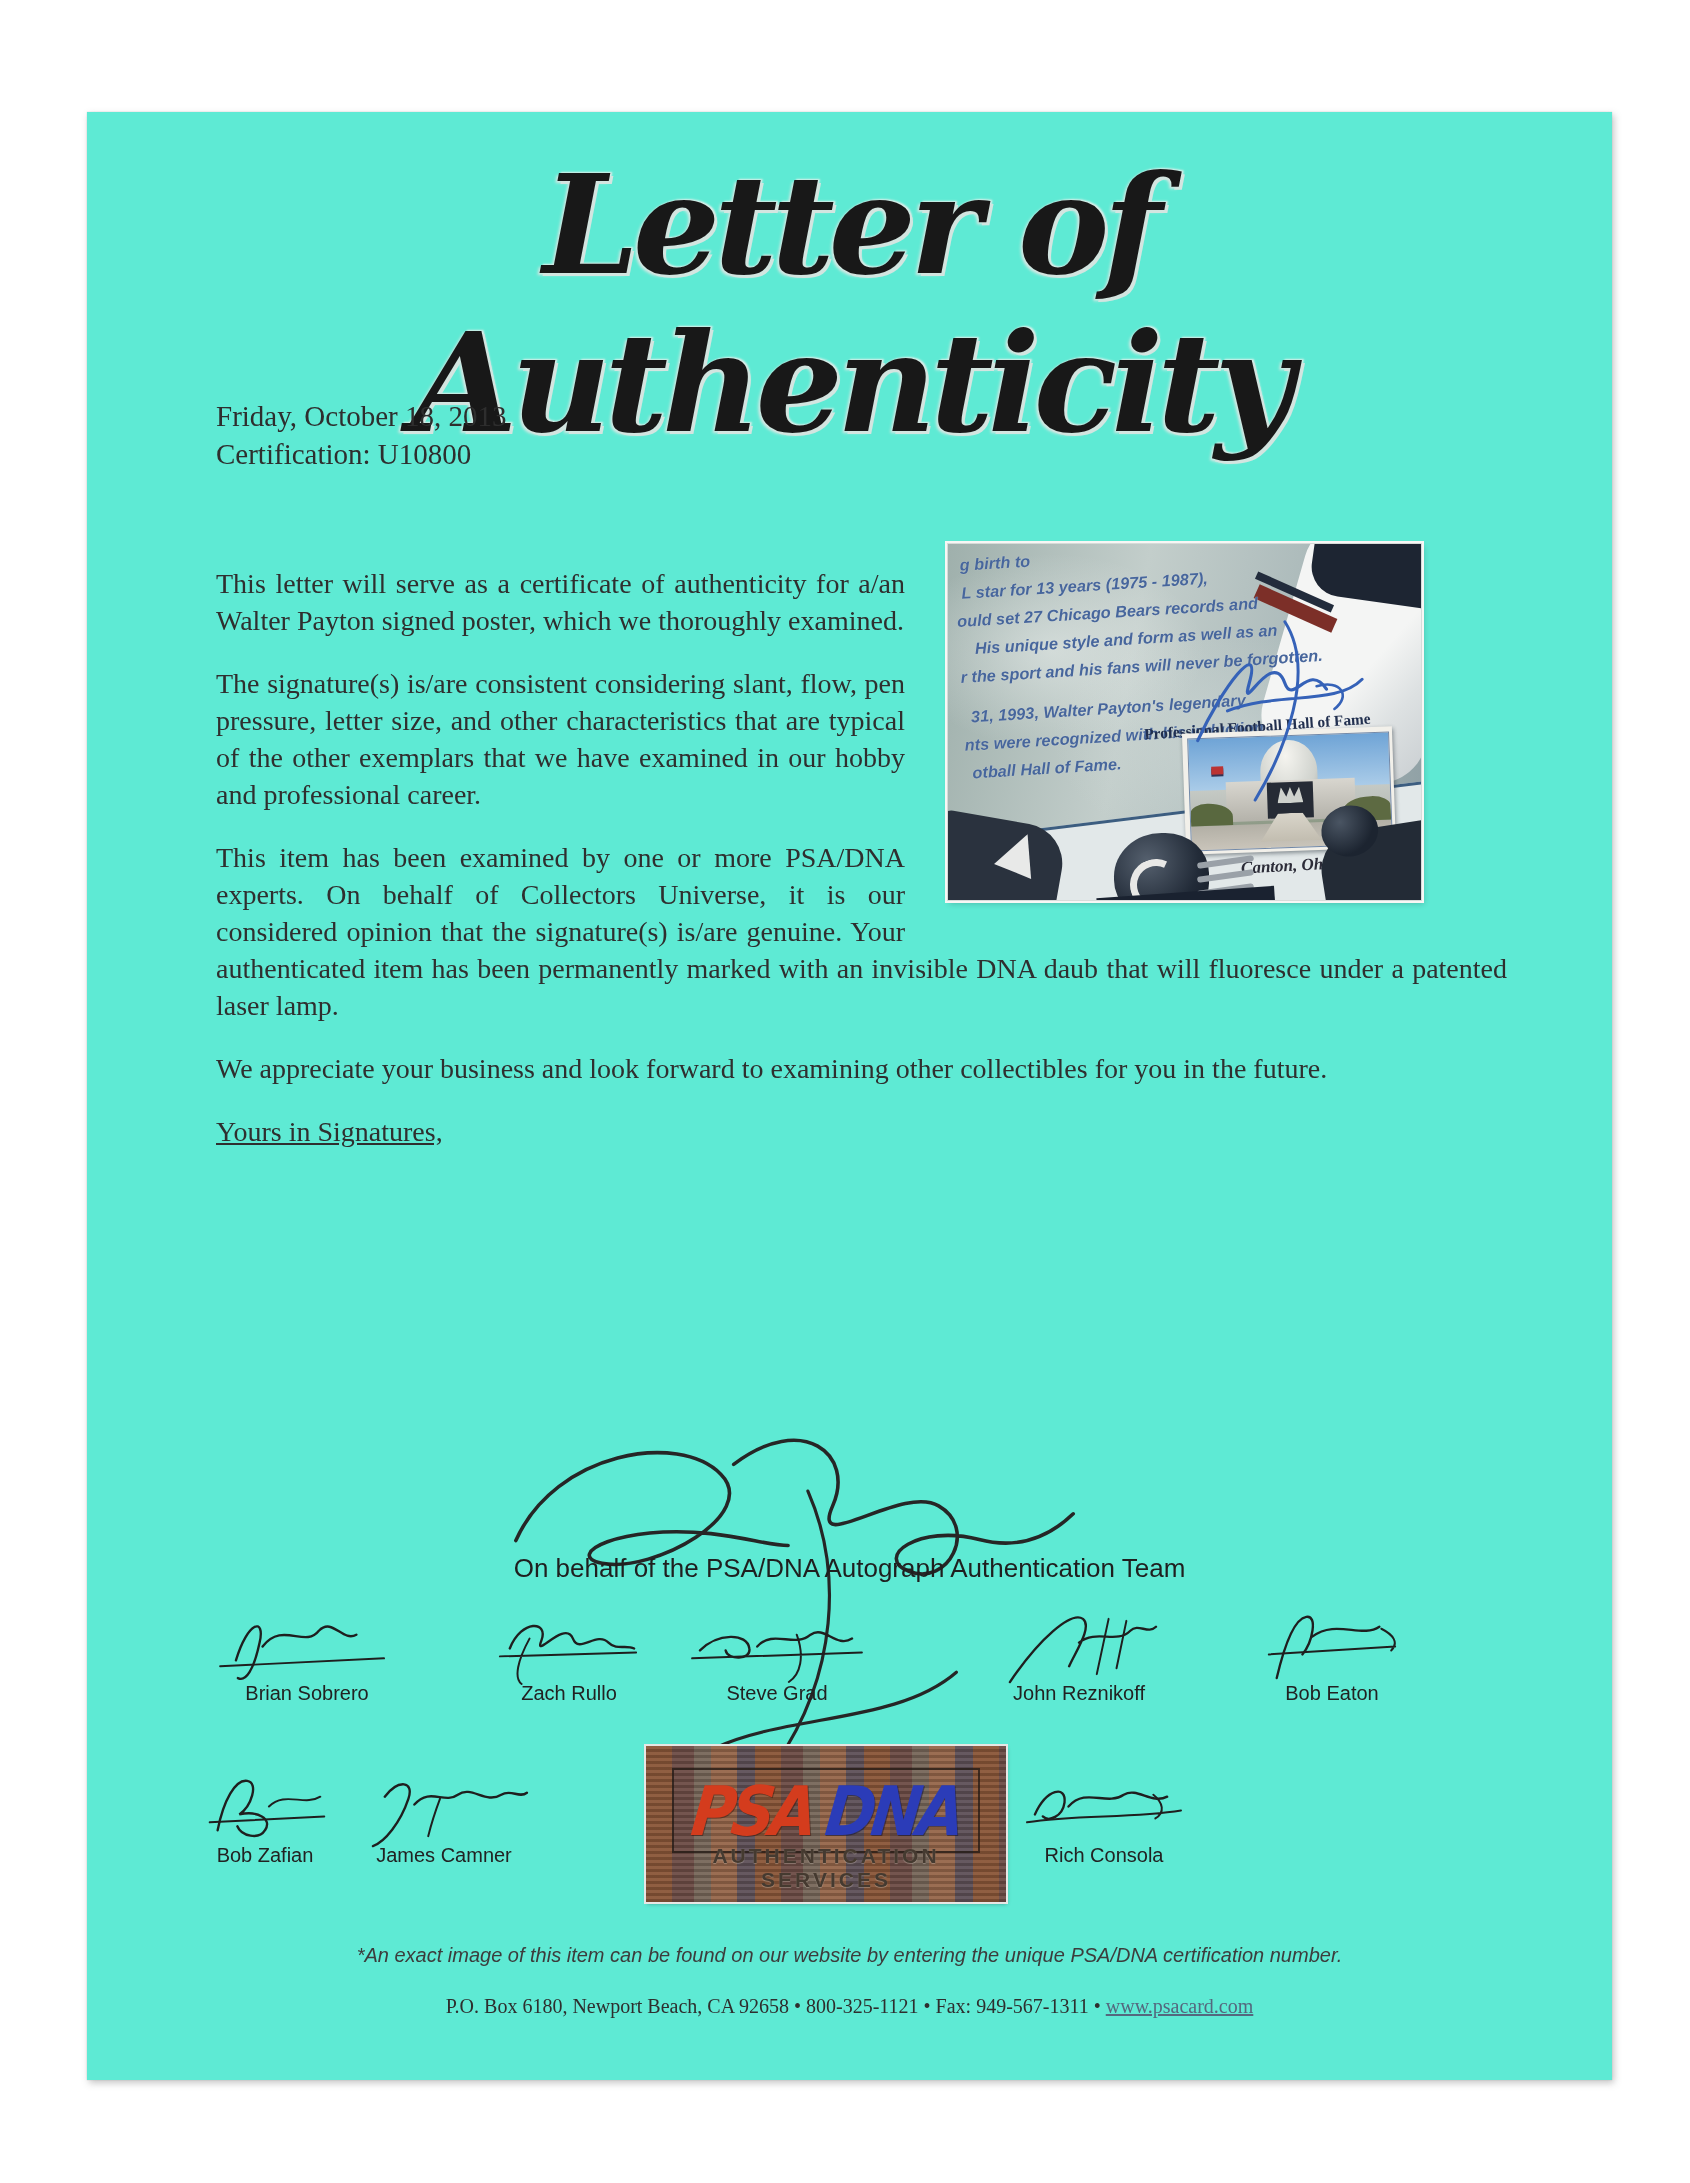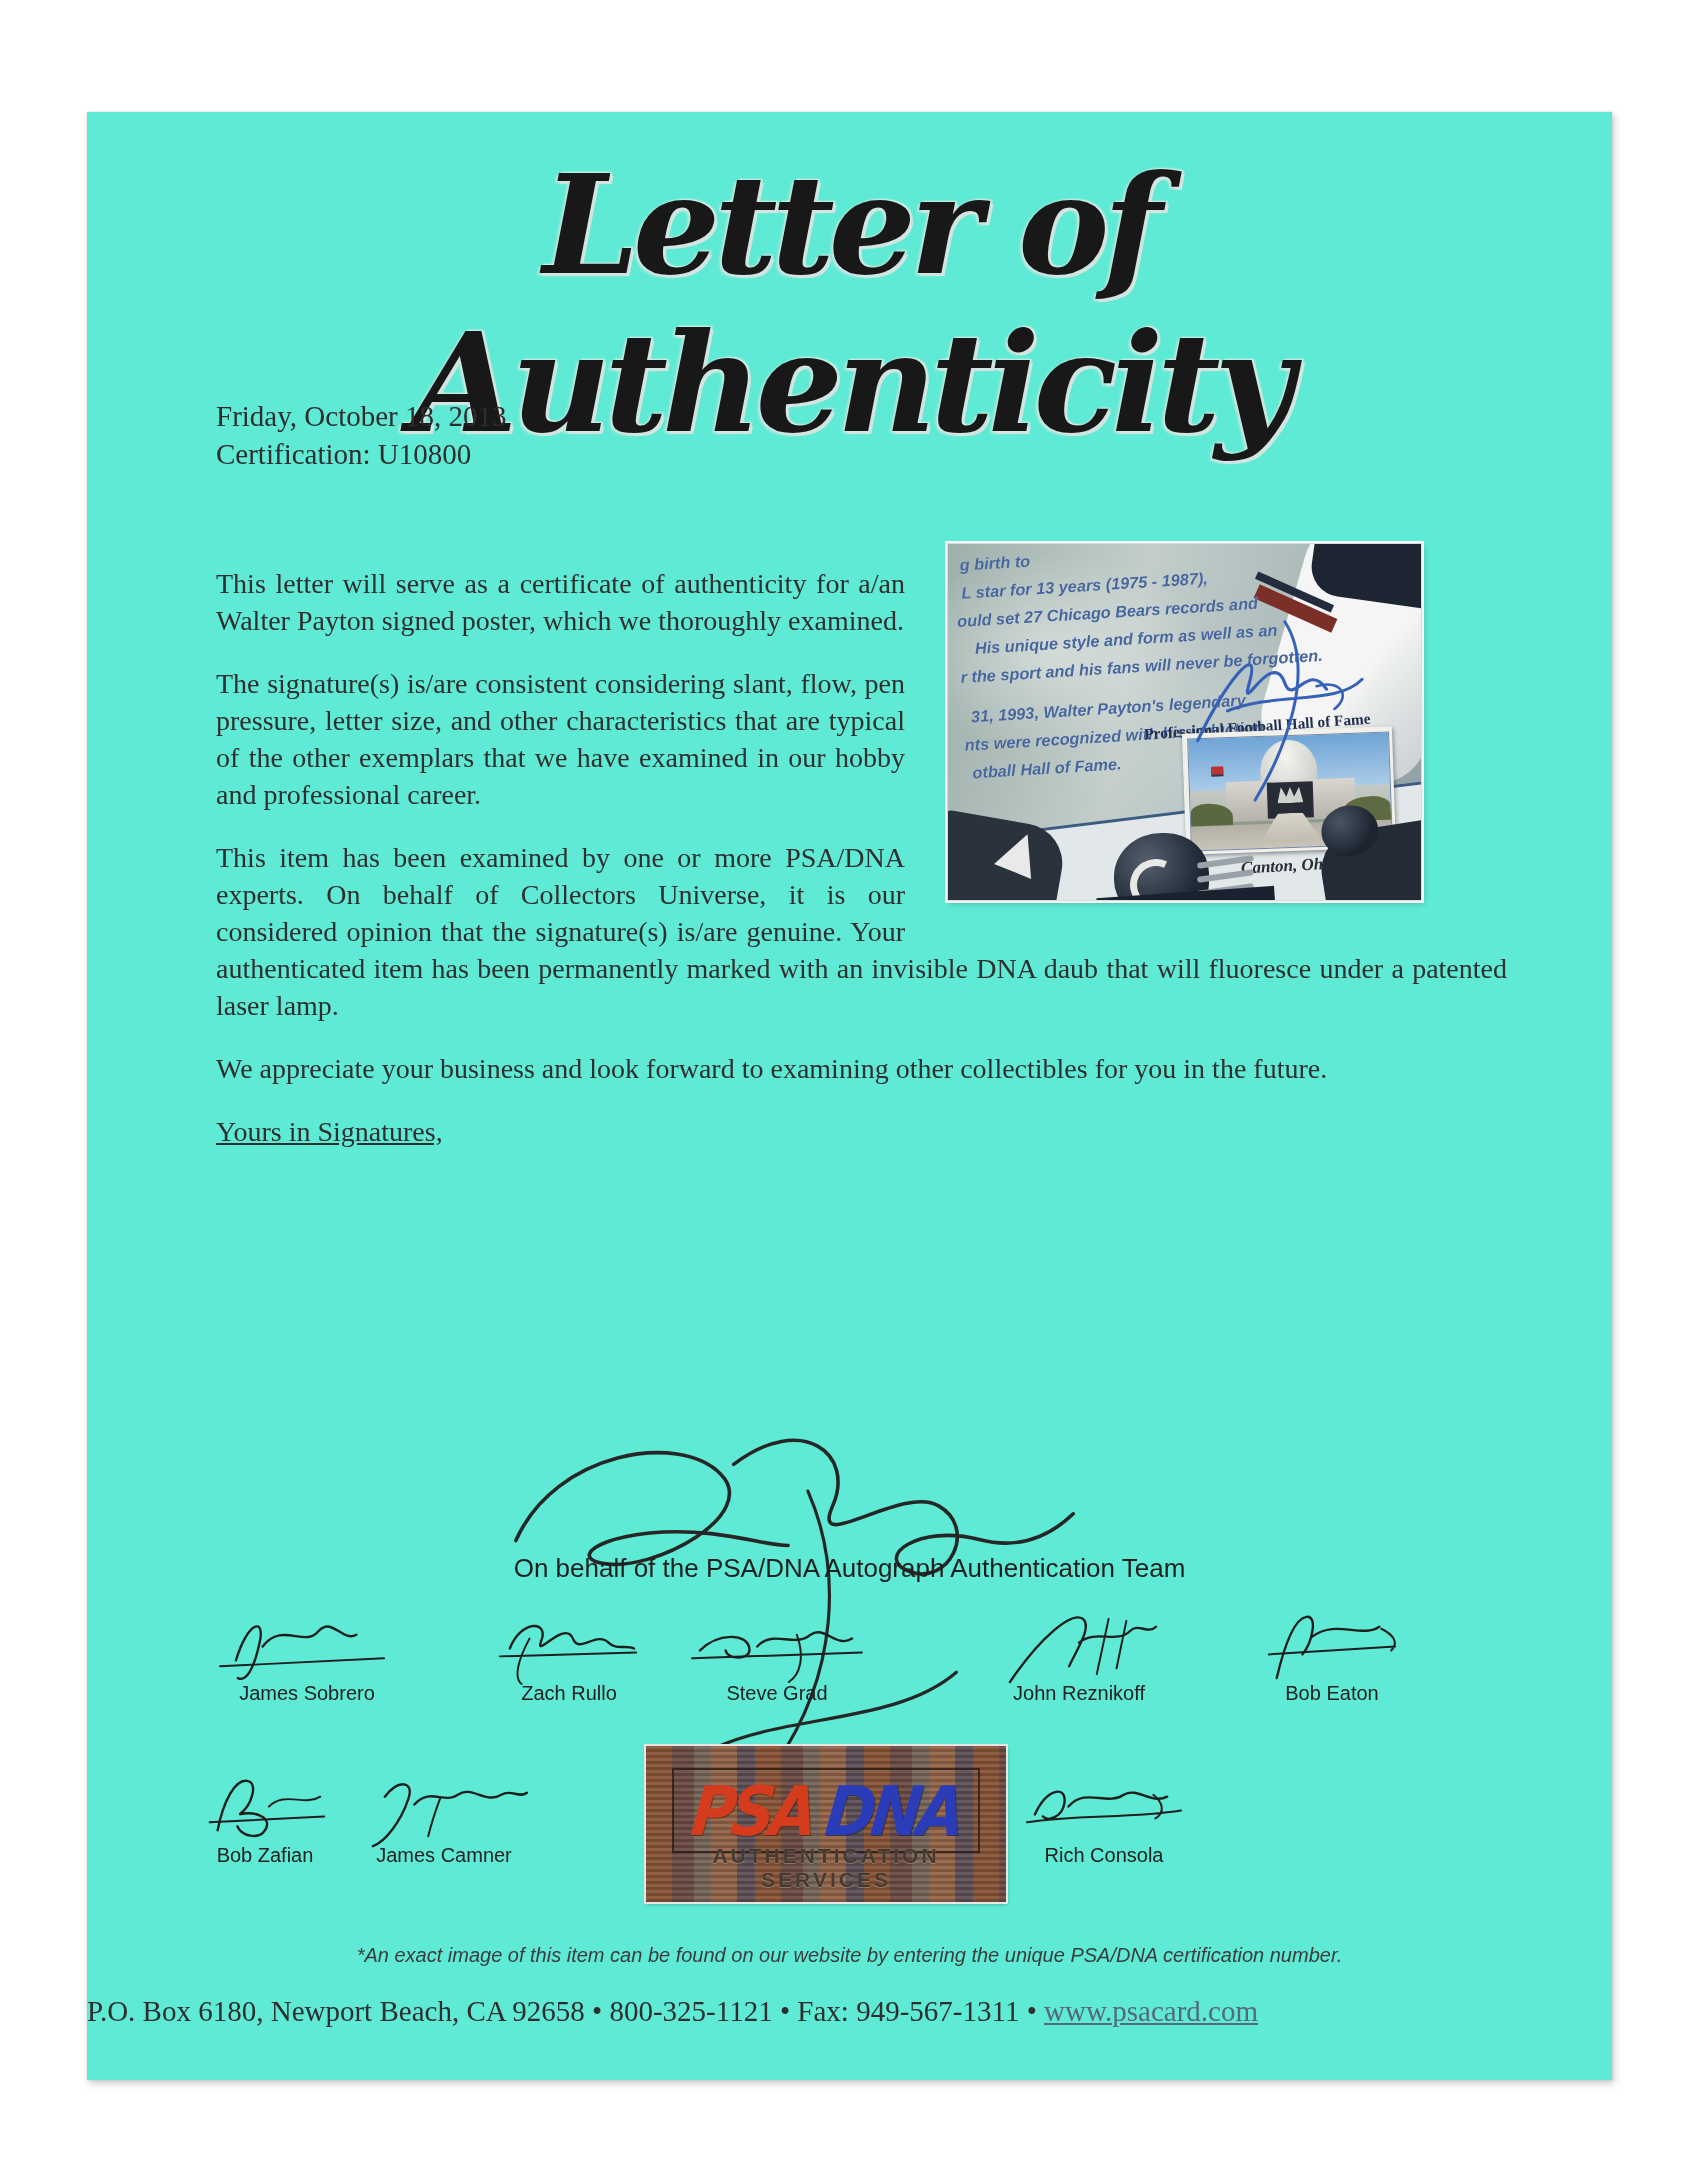--- a/index.html
+++ b/index.html
@@ -163,22 +163,22 @@
     font-size:21px;letter-spacing:3px;color:#453a30;
     text-shadow:0 1px 1px rgba(230,220,210,.35);
   }
   
   .footnote{
     position:absolute;left:0;top:1832px;width:100%;text-align:center;
     font-family:"Liberation Sans", sans-serif;font-style:italic;
     font-size:20px;color:#3c3c3c;
   }
   .footer{
-    position:absolute;left:0;top:1883px;width:100%;
-    font-size:29px;color:#2e2e2e;
+    position:absolute;left:0;top:1883px;width:100%;text-align:center;
+    font-size:20px;color:#2e2e2e;
   }
   .footer .link{color:#54687e;text-decoration:underline;}
   svg path{fill:none;stroke-linecap:round;}
 </style>
 </head>
 <body>
 
 <div class="paper">
 
   <div class="title">Letter of Authenticity</div>
@@ -261,21 +261,21 @@
     <path d="M235,355 C310,320 420,330 480,278" stroke="#262626" stroke-width="3.2"></path>
   </svg>
 
   <div class="team-line">On behalf of the PSA/DNA Autograph Authentication Team</div>
 
   <div class="signer" style="left:101px;top:1497px;">
     <svg width="198" height="77" viewBox="0 0 200 78">
       <path d="M28,52 C40,12 58,8 52,34 C46,62 38,74 30,70 M55,38 C75,12 98,40 112,22 C126,8 136,34 150,26" stroke="#1f1f1f" stroke-width="2.4"></path>
       <path d="M12,58 L178,50" stroke="#1f1f1f" stroke-width="2"></path>
     </svg>
-    <div class="name">James Sobrero</div>
+    <div class="name">Brian Sobrero</div>
   </div>
   <div class="signer" style="left:363px;top:1497px;">
     <svg width="198" height="77" viewBox="0 0 200 78">
       <path d="M40,40 C52,10 80,12 72,32 C64,52 96,10 104,30 C110,46 128,22 140,34 C148,42 158,36 166,40" stroke="#1f1f1f" stroke-width="2.4"></path>
       <path d="M60,30 C48,52 44,70 52,76 M30,48 L168,44" stroke="#1f1f1f" stroke-width="2"></path>
     </svg>
     <div class="name">Zach Rullo</div>
   </div>
   <div class="signer" style="left:571px;top:1497px;">
     <svg width="198" height="77" viewBox="0 0 200 78">

